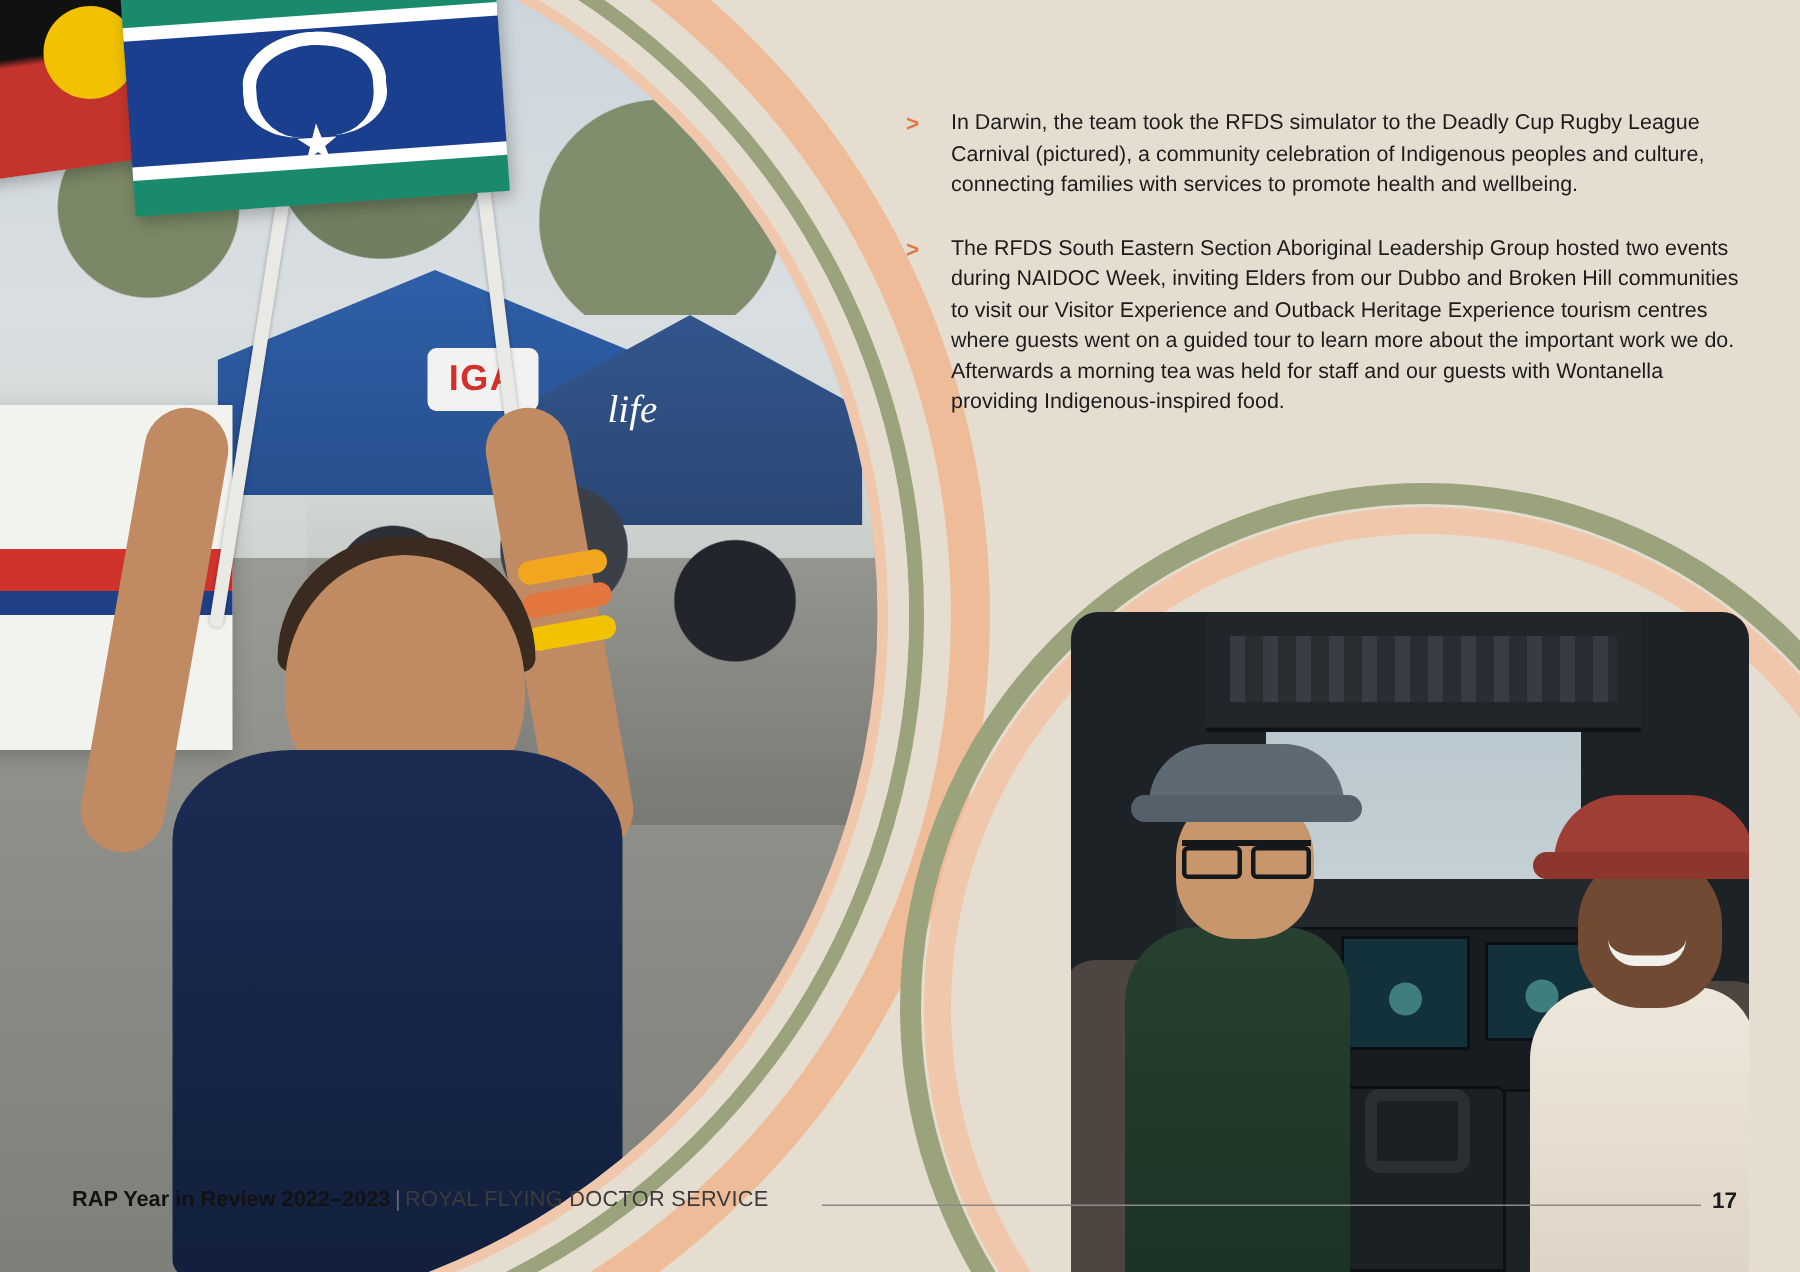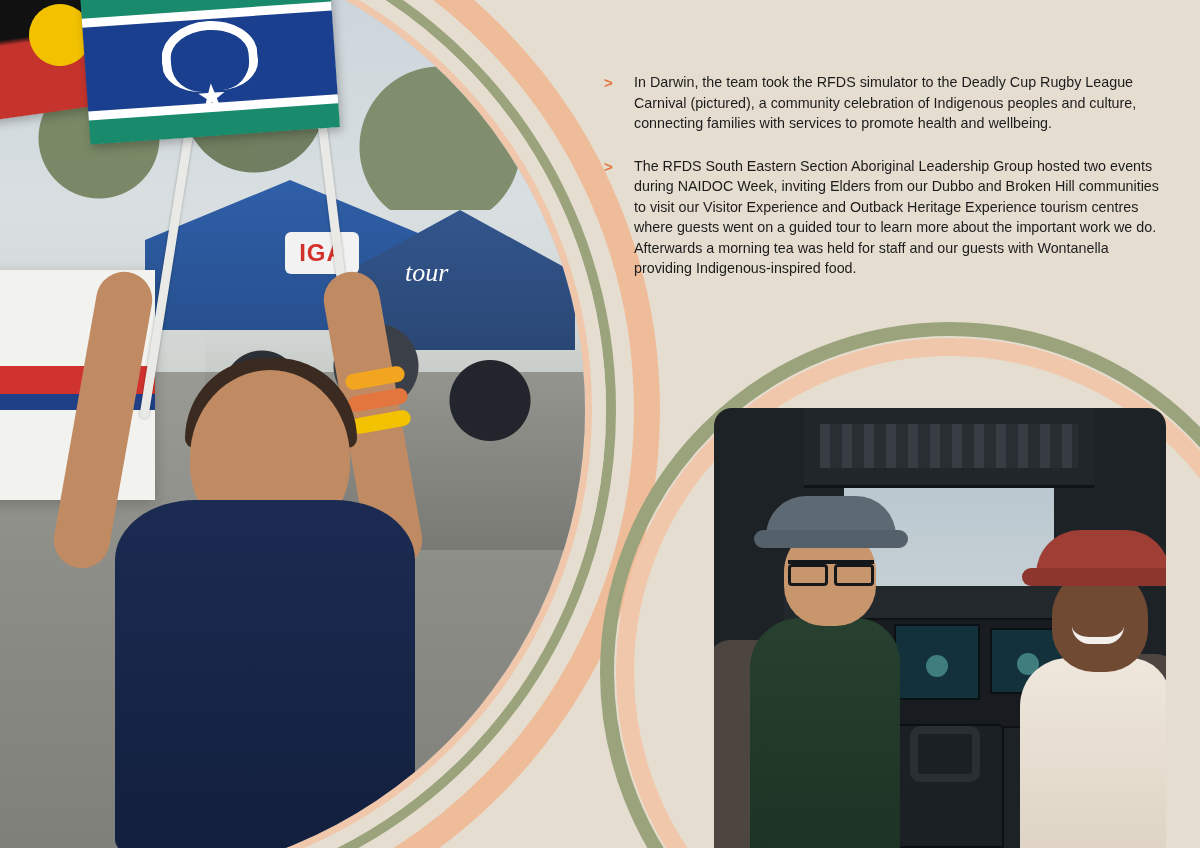--- a/index.html
+++ b/index.html
@@ -397,21 +397,21 @@
 
   <div class="hero-photo">
     <div class="hero-inner">
       <div class="sky"></div>
       <div class="ground"></div>
       <div class="trees"></div>
 
       <div class="tent"></div>
       <div class="tent2"></div>
       <div class="iga">IGA</div>
-      <div class="tentlabel">tour</div>
+      <div class="tentlabel">life</div>
       <div class="crowd"></div>
 
       <div class="plane">
 
         <div class="stripe-red"></div>
         <div class="stripe-blue"></div>
       </div>
 
       <div class="pole" style="left:520px; top:150px; height:330px; transform:rotate(9deg);"></div>
       <div class="pole" style="left:690px; top:170px; height:310px; transform:rotate(-7deg);"></div>
@@ -476,14 +476,21 @@
       <div class="btext">In Darwin, the team took the RFDS simulator to the Deadly Cup Rugby League Carnival (pictured), a community celebration of Indigenous peoples and culture, connecting families with services to promote health and wellbeing.</div>
     </div>
 
     <div class="bullet-row">
       <div class="chev">&gt;</div>
       <div class="btext">The RFDS South Eastern Section Aboriginal Leadership Group hosted two events during NAIDOC Week, inviting Elders from our Dubbo and Broken Hill communities to visit our Visitor Experience and Outback Heritage Experience tourism centres where guests went on a guided tour to learn more about the important work we do. Afterwards a morning tea was held for staff and our guests with Wontanella providing Indigenous-inspired food.</div>
     </div>
 
   </div>
 
+  <div class="footer">
+    <div class="footer-left">
+      <span class="bold">RAP Year in Review 2022–2023</span><span class="sep">|</span><span class="light">ROYAL FLYING DOCTOR SERVICE</span>
+    </div>
+    <div class="footer-rule"></div>
+    <div class="footer-page">17</div>
+  </div>
 
 </div>
 
 </body></html>

